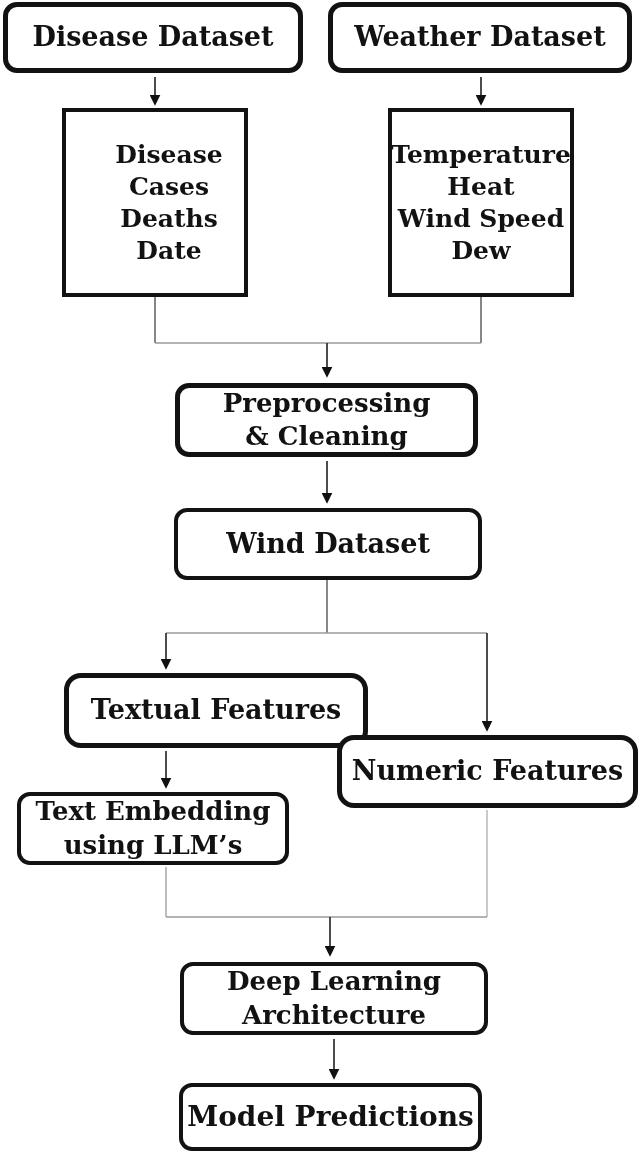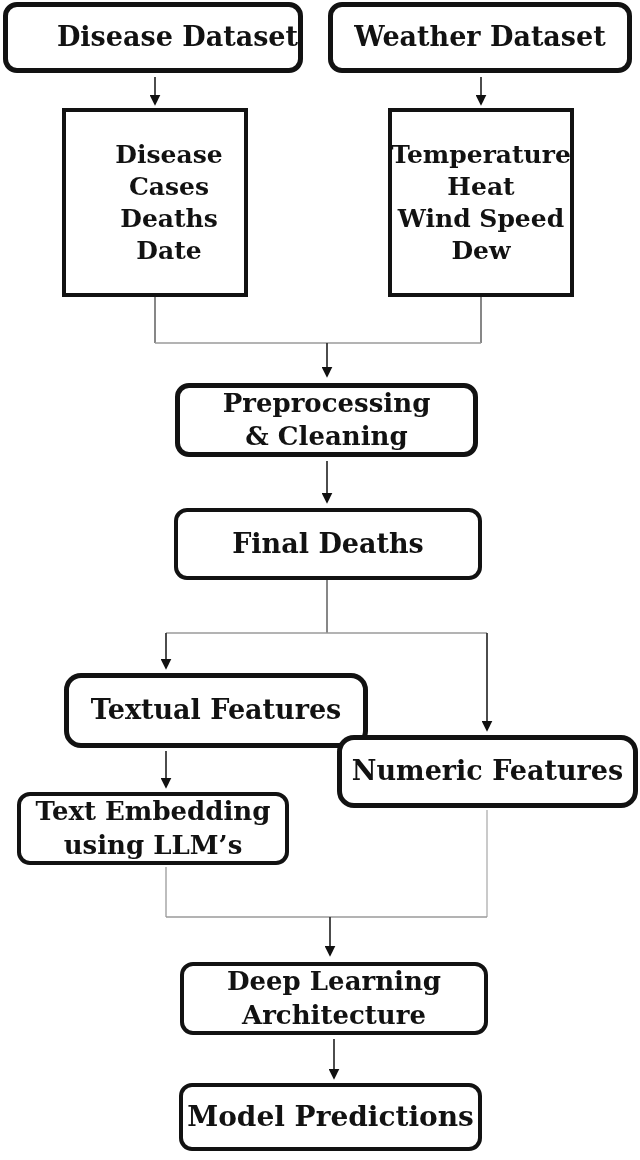--- a/index.html
+++ b/index.html
@@ -43,21 +43,21 @@
   }
   .rounded-thin {
     border: 4px solid #121212;
     border-radius: 13px;
   }
   .rect {
     border: 4px solid #121212;
     border-radius: 0;
   }
   
-  #node-disease-dataset   { left: 3px;   top: 2px;    width: 300px; height: 71px;  font-size: 27px; align-items: flex-end; }
+  #node-disease-dataset   { left: 3px;   top: 2px;    width: 300px; height: 71px;  font-size: 27px; }
   #node-weather-dataset   { left: 328px; top: 2px;    width: 304px; height: 71px;  font-size: 27px; text-align: center; }
   #node-disease-fields    { left: 62px;  top: 108px;  width: 186px; height: 189px; font-size: 25px; padding-left: 28px; }
   #node-weather-fields    { left: 388px; top: 108px;  width: 186px; height: 189px; font-size: 25px; }
   #node-preprocessing     { left: 175px; top: 383px;  width: 303px; height: 74px;  font-size: 26px; }
   #node-final-dataset     { left: 174px; top: 508px;  width: 308px; height: 72px;  font-size: 27px; }
   #node-textual-features  { left: 16px;  top: 673px;  width: 304px; height: 75px;  font-size: 27px; border-radius: 17px; margin-left: 48px; }
   #node-numeric-features  { left: 337px; top: 735px;  width: 301px; height: 73px;  font-size: 27px; border-radius: 17px; }
   #node-text-embedding    { left: 17px;  top: 792px;  width: 272px; height: 73px;  font-size: 26px; }
   #node-deep-learning     { left: 180px; top: 962px;  width: 308px; height: 73px;  font-size: 26px; }
   #node-model-predictions { left: 179px; top: 1083px; width: 303px; height: 68px;  font-size: 28px; }
@@ -125,21 +125,21 @@
     <div>Wind Speed</div>
     <div>Dew</div>
   </div>
 
   <div class="node rounded" id="node-preprocessing">
     <div>Preprocessing</div>
     <div>&amp; Cleaning</div>
   </div>
 
   <div class="node rounded-thin" id="node-final-dataset">
-    <div>Final Deaths</div>
+    <div>Wind Dataset</div>
   </div>
 
   <div class="node rounded" id="node-textual-features">
     <div>Textual Features</div>
   </div>
 
   <div class="node rounded" id="node-numeric-features">
     <div>Numeric Features</div>
   </div>
 

